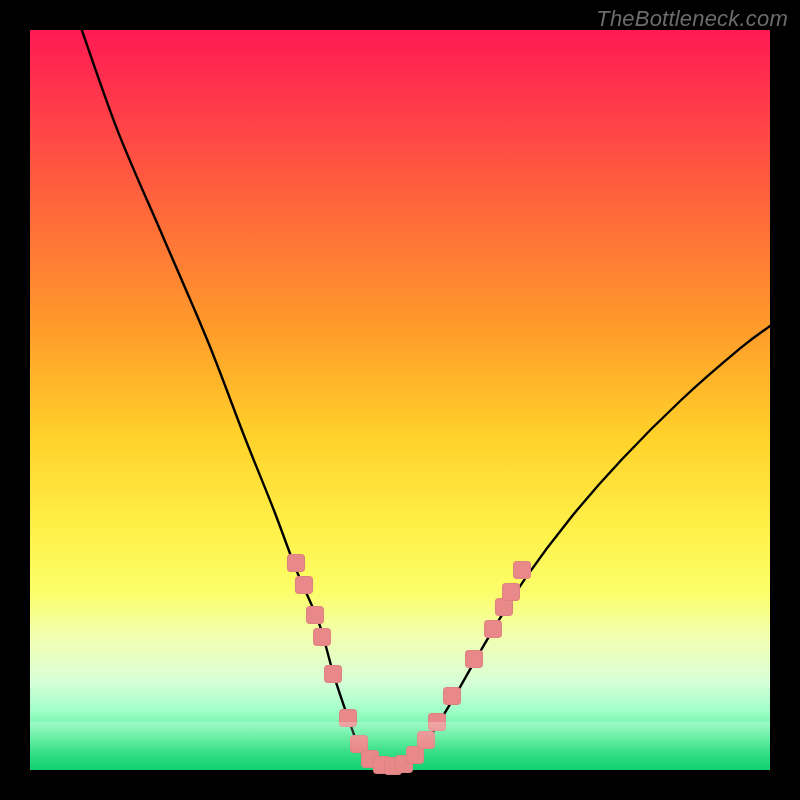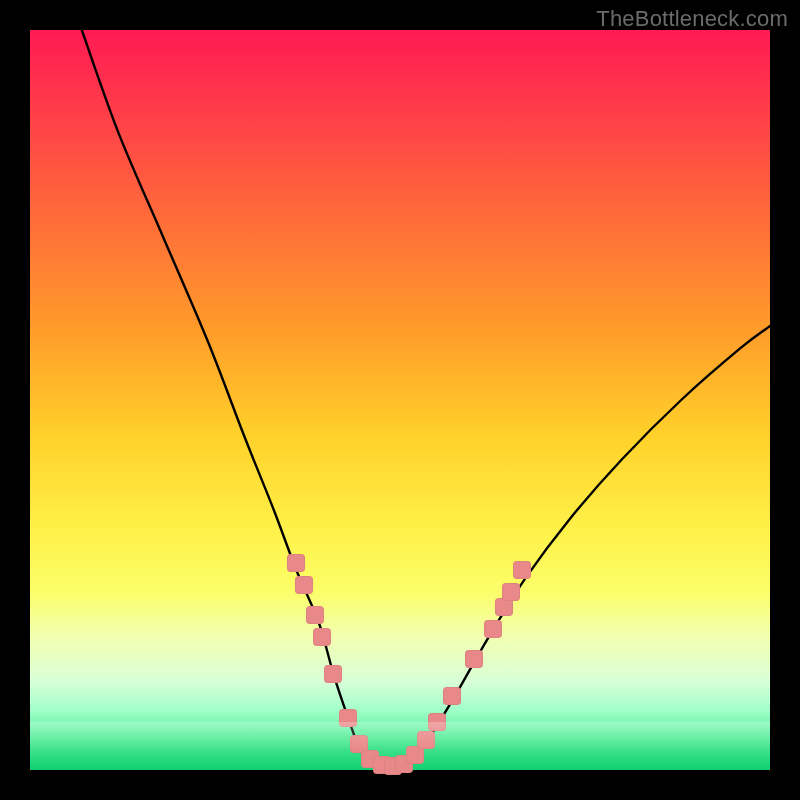--- a/index.html
+++ b/index.html
@@ -51,20 +51,21 @@
   }
   .watermark {
     position: absolute;
     top: 6px;
     right: 12px;
     color: #6b6b6b;
     font-size: 22px;
     font-weight: 400;
     letter-spacing: 0.2px;
     user-select: none;
+    font-style: italic;
   }
   svg.curve {
     position: absolute;
     left: 0; top: 0;
     width: 100%;
     height: 100%;
   }
   .marker {
     position: absolute;
     width: 18px;

